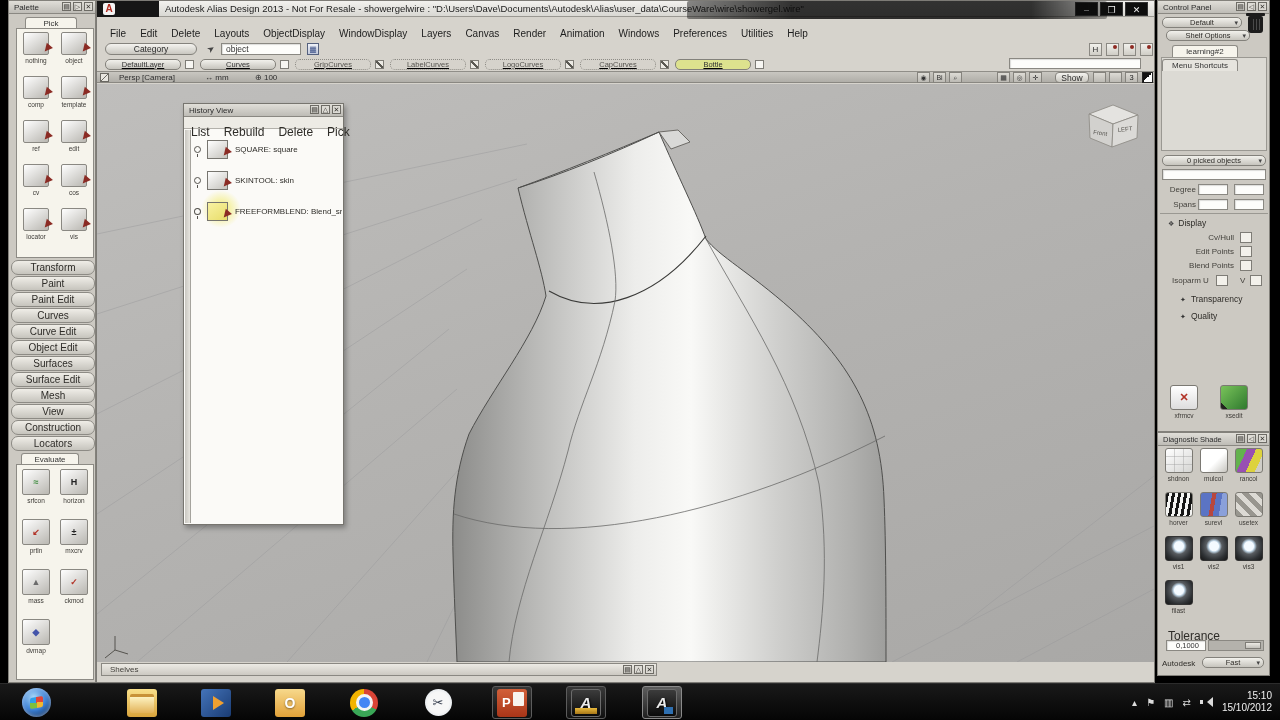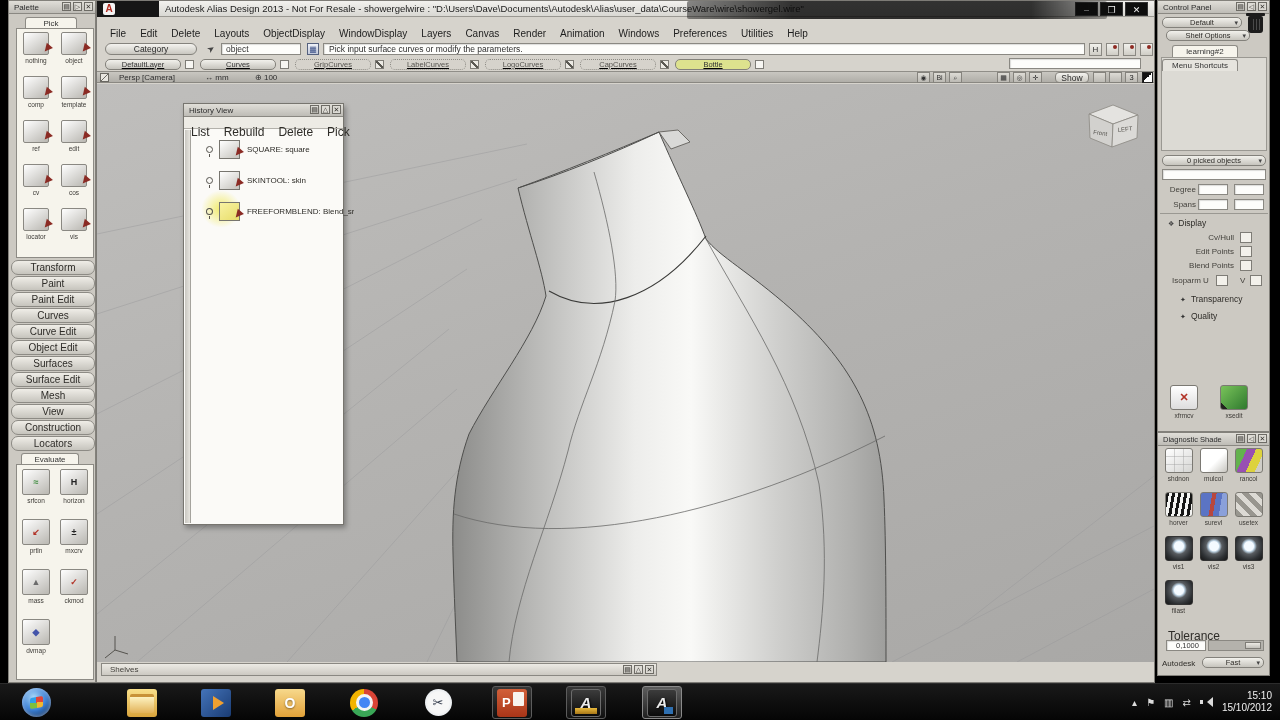--- a/index.html
+++ b/index.html
@@ -88,21 +88,21 @@
   #eval-tab { left:12px; top:452px; width:58px; }
   #eval-panel { position:absolute; left:7px; top:463px; width:78px; height:216px; background:#f6f4ec; border:1px solid #8d8b85; display:flex; flex-wrap:wrap; align-content:flex-start; padding-top:4px; }
   #eval-panel .tool-cell { height:50px; }
   #eval-panel .ticon { width:28px; height:26px; }
 
   
   #hist { left:183px; top:103px; width:161px; height:422px; background:#fbfaf7; border:1px solid #77756f; box-shadow:2px 3px 5px rgba(0,0,0,.3); }
   #hist-menu { position:absolute; left:0; top:13px; width:100%; height:12px; background:#edebE5; border-bottom:1px solid #b3b1ab; display:flex; }
   #hist-menu span { font-size:12px; color:#2e2c28; padding:8px 7px; }
   #hist-groove { position:absolute; left:1px; top:26px; width:6px; bottom:1px; background:linear-gradient(90deg,#c9c7c1,#e6e4de); border-right:1px solid #a5a39d; }
-  .hist-row { position:absolute; left:22px; height:26px; width:148px; display:flex; align-items:center; }
+  .hist-row { position:absolute; left:10px; height:26px; width:148px; display:flex; align-items:center; }
   .hist-toggle { width:7px; height:7px; border:1px solid #55534e; border-radius:50%; margin-right:6px; position:relative; }
   .hist-toggle::after { content:""; position:absolute; left:2px; top:7px; width:1px; height:3px; background:#55534e; }
   .hicon { width:21px; height:19px; border:1px solid #77756f; background:linear-gradient(145deg,#ffffff,#c5c3bd); position:relative; margin-right:7px; }
   .hist-row.hl .hicon { background:linear-gradient(145deg,#f8f2a2,#e8dd6a); }
   .hist-label { font-size:8px; color:#2e2c28; white-space:nowrap; overflow:hidden; }
   #hl-glow { position:absolute; left:17px; top:86px; width:40px; height:38px; border-radius:50%; background:radial-gradient(rgba(240,233,90,.9), rgba(240,233,90,0) 70%); pointer-events:none; }
 
   
   #cp { left:1157px; top:0; width:113px; height:432px; background:#ccc9c2; border:1px solid #83817b; }
   .drop-chip { position:absolute; height:11px; background:linear-gradient(#f2f1ec,#c6c4bd); border:1px solid #83817b; border-radius:5px; font-size:7.5px; color:#2e2c28; text-align:center; line-height:10px; }
@@ -223,21 +223,20 @@
         <span class="menu-item">Preferences</span>
         <span class="menu-item">Utilities</span>
         <span class="menu-item">Help</span>
       </div>
 
     <div id="promptrow">
       <div class="btn-chip" id="cat-btn">Category</div>
       <span class="cursor-glyph">➤</span>
       <div id="object-field" class="sunken">object</div>
       <div id="grid-btn">▦</div>
-      <div id="prompt-field" class="sunken">Pick input surface curves or modify the parameters.</div>
       <div class="mini-ic" id="ic-h">H</div>
       <div class="mini-ic reddot" id="ic-t1"></div>
       <div class="mini-ic reddot" id="ic-t2"></div>
       <div class="mini-ic reddot" id="ic-t3"></div>
       <span id="ic-play">▷</span>
     </div>
 
     <div id="layerbar">
         <span class="layer-wrap">
      <span class="layer-chip button">DefaultLayer</span>

